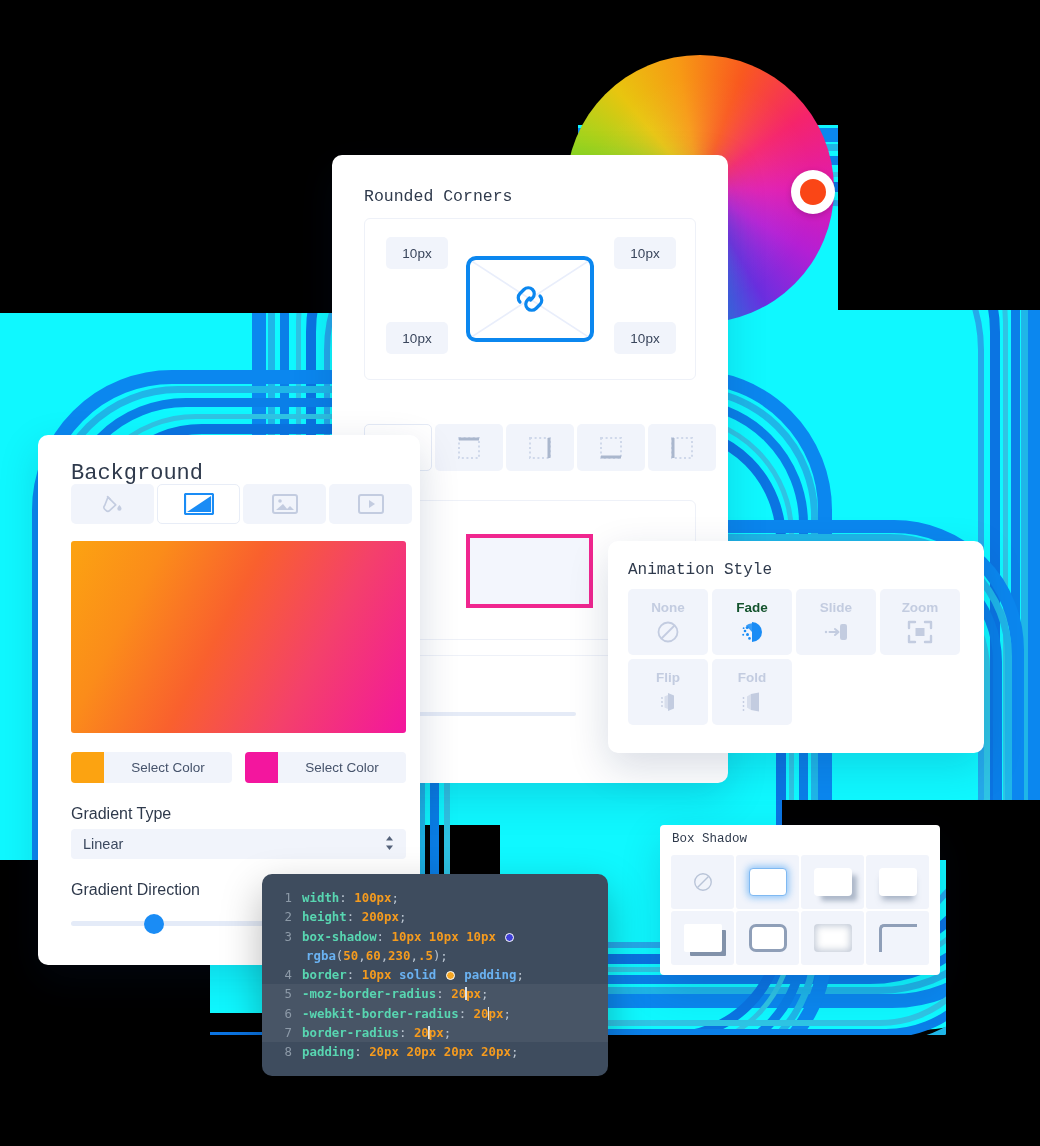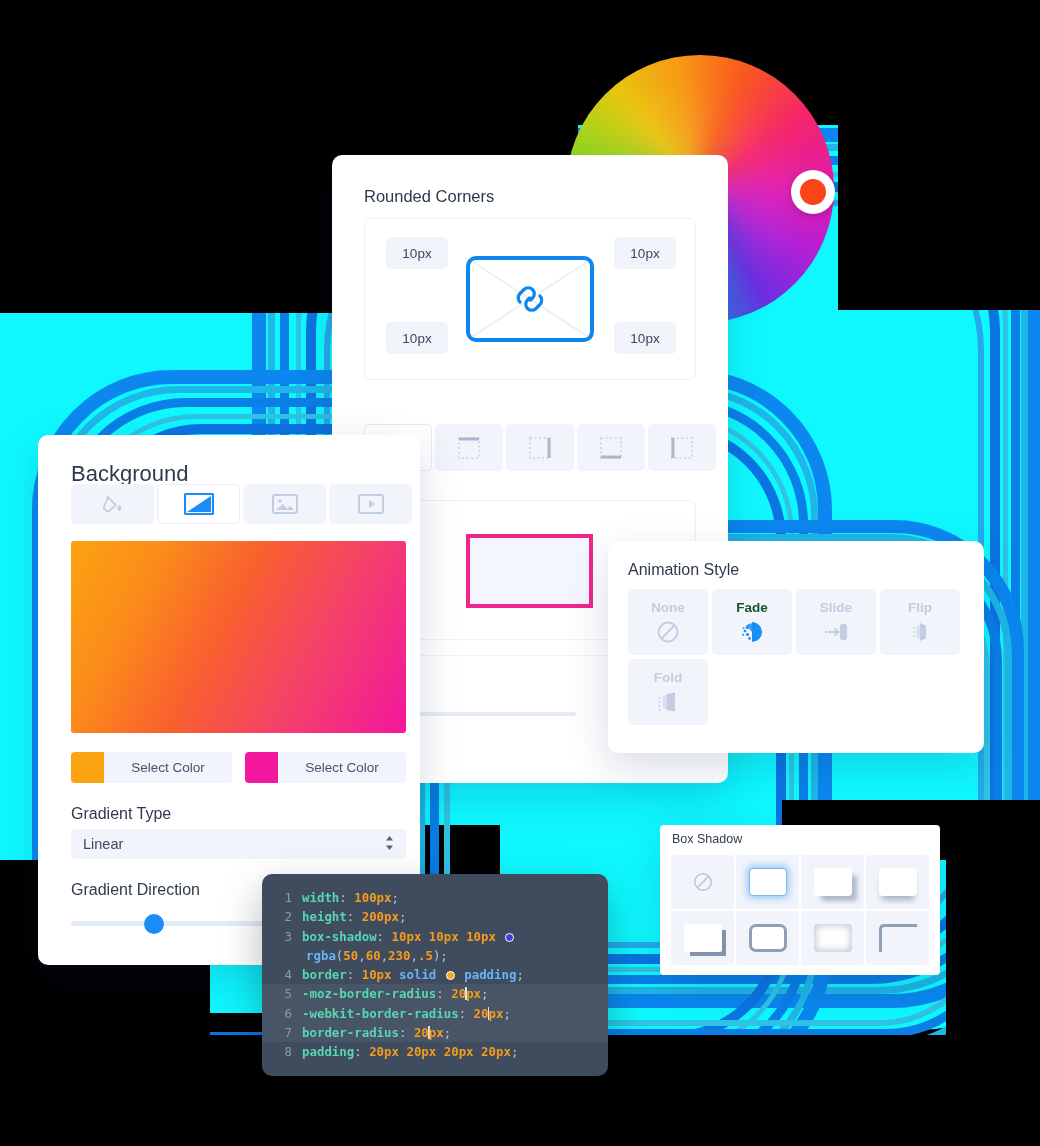--- a/index.html
+++ b/index.html
@@ -91,21 +91,21 @@
     box-shadow: 0 2px 6px rgba(0,0,0,.18);
   }
   .wheel-knob i { width: 26px; height: 26px; border-radius: 50%; background:#fa4616; display:block; }
 
   
   .card {
     position: absolute; background: #fff; border-radius: 10px;
     box-shadow: 0 14px 40px rgba(13,40,90,.16);
   }
   .card-title {
-    font-size: 16px; color: #2f3a4c; font-weight: 400;
+    font-size: 16px; color: #2f3a4c; font-weight: 400; font-family: Liberation Mono, monospace;
   }
 
   
   #rounded-card { left: 332px; top: 155px; width: 396px; height: 628px; }
   #rounded-card .card-title { position:absolute; left:32px; top:32px; font-size:16.5px; }
   .rc-box {
     position:absolute; left: 364px; top: 218px; width: 332px; height: 162px;
     border: 1px solid #eef1f8; border-radius: 6px; background:#fff;
   }
   .px-chip {
@@ -417,20 +417,29 @@
           <svg width="28" height="24" viewBox="0 0 28 24">
             <rect x="18" y="4" width="7" height="16" rx="2.2" fill="#c3cce0"></rect>
             <path d="M8 12 L16 12 M13 9 L16.5 12 L13 15" fill="none" stroke="#c3cce0" stroke-width="2" stroke-linecap="round" stroke-linejoin="round"></path>
             <circle cx="4" cy="12" r="1.2" fill="#c3cce0"></circle>
               <circle cx="7.5" cy="12" r="1" fill="#c3cce0"></circle>
           </svg>
         </span>
       </div>
 
 
+      <div class="anim-cell">
+        <span class="lbl">Zoom</span>
+        <span class="ic">
+          <svg width="26" height="24" viewBox="0 0 26 24">
+            <rect x="8.5" y="8" width="9" height="8" fill="#c3cce0"></rect>
+            <path d="M2 8 L2 2 L8 2 M18 2 L24 2 L24 8 M24 16 L24 22 L18 22 M8 22 L2 22 L2 16" fill="none" stroke="#c3cce0" stroke-width="2.4" stroke-linecap="round" stroke-linejoin="round"></path>
+          </svg>
+        </span>
+      </div>
 
       <div class="anim-cell">
         <span class="lbl">Flip</span>
         <span class="ic">
           <svg width="26" height="24" viewBox="0 0 26 24">
             <path d="M13 3 L19 5.5 L19 18.5 L13 21 Z" fill="#c3cce0"></path>
             <path d="M13 5 L9.5 6.6 L9.5 17.4 L13 19 Z" fill="#c3cce0" opacity=".55"></path>
             <circle cx="7" cy="8" r="0.9" fill="#c3cce0"></circle>
               <circle cx="7" cy="12" r="0.9" fill="#c3cce0"></circle>
               <circle cx="7" cy="16" r="0.9" fill="#c3cce0"></circle>

